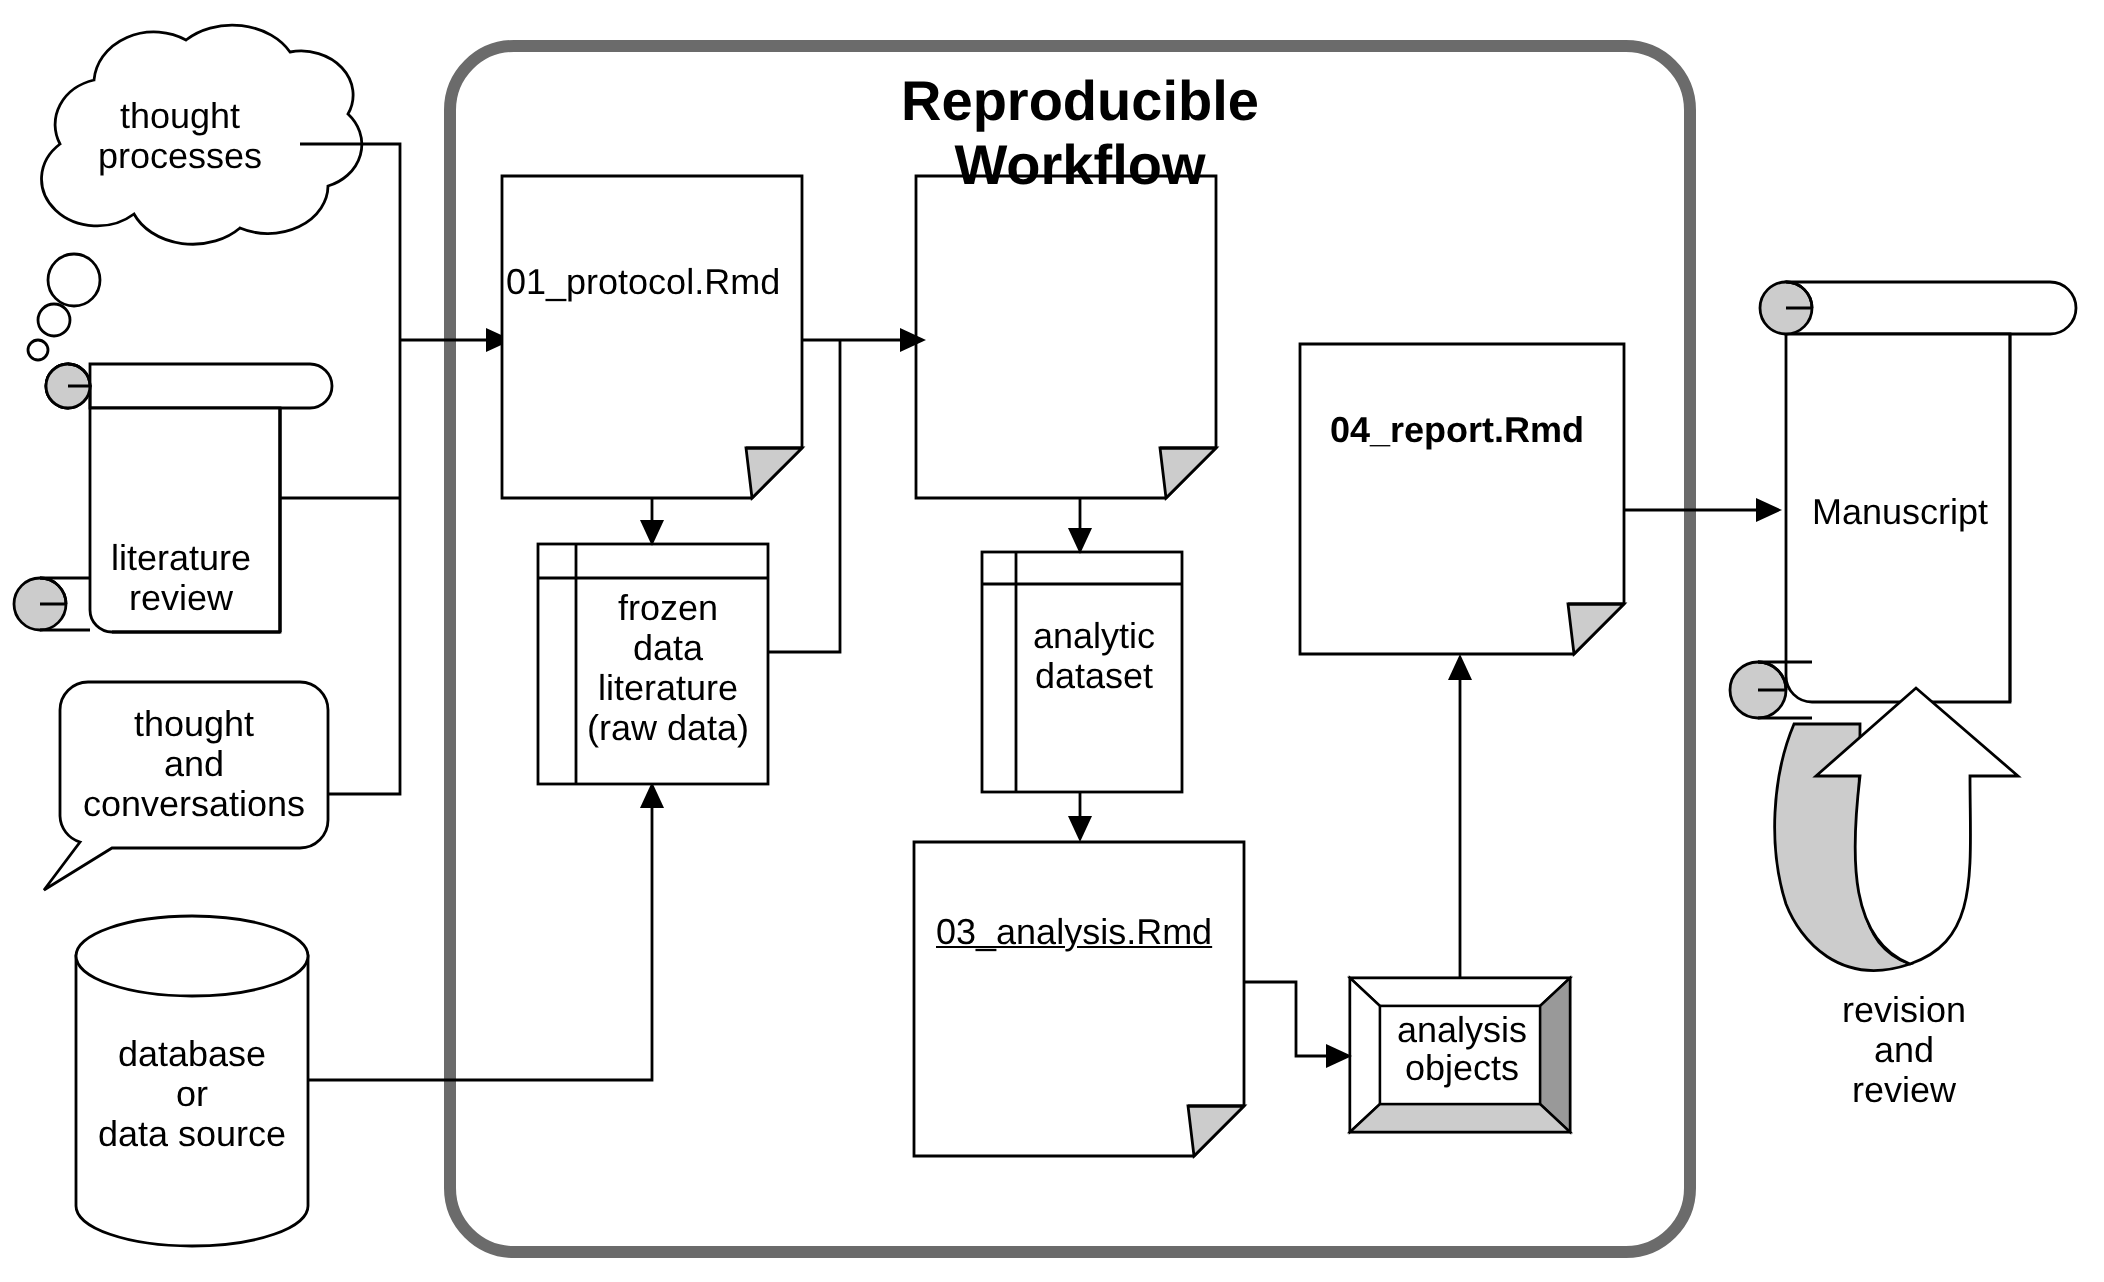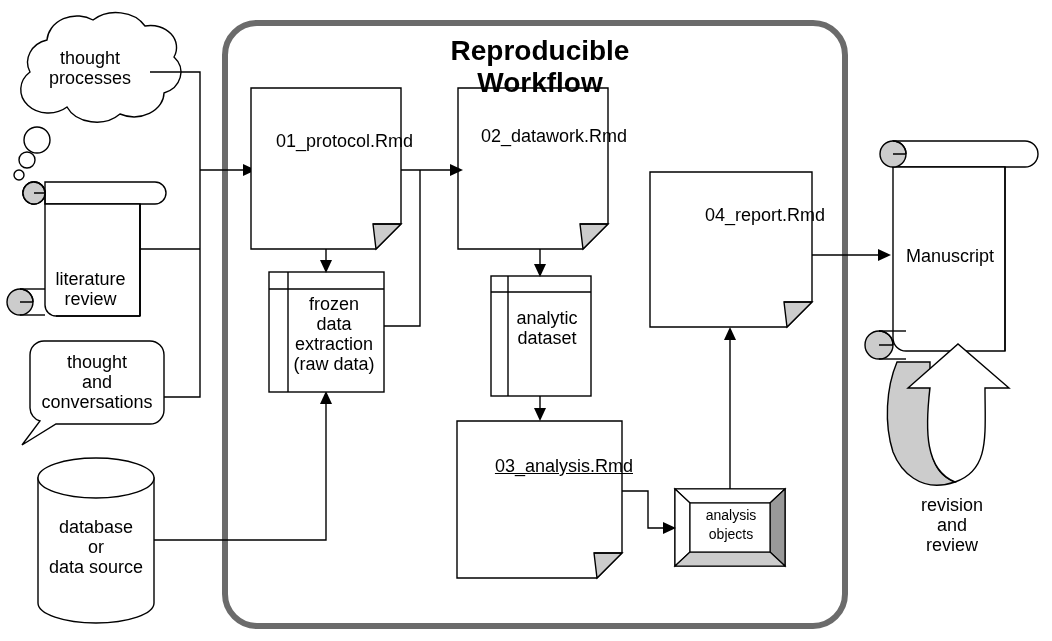--- a/index.html
+++ b/index.html
@@ -59,21 +59,21 @@
   .label {
     position: absolute;
     color: #000000;
     font-size: 18px;
     line-height: 20px;
     text-align: center;
     white-space: pre-line;
     pointer-events: none;
   }
   .label.left-al {
-    text-align: right;
+    text-align: left;
   }
   .title {
     position: absolute;
     font-size: 28px;
     font-weight: bold;
     color: #000000;
     text-align: center;
   }
 </style>
 </head>
@@ -317,35 +317,34 @@
   <div class="label" style="left:14px; top:352px; width:166px;">thought
 and
 conversations</div>
 
   <div class="label" style="left:18px; top:517px; width:156px;">database
 or
 data source</div>
 
   <div class="label left-al" style="left:253px; top:131px; width:160px;">01_protocol.Rmd</div>
 
-  <div class="label left-al" style="left:462px; top:126px; width:165px;">02_datawork.Rmd</div>
 
   <div class="label left-al" style="left:468px; top:456px; width:165px;text-decoration:underline;">03_analysis.Rmd</div>
 
-  <div class="label left-al" style="left:665px; top:205px; width:160px;">04_report.Rmd</div>
+  <div class="label left-al" style="left:665px; top:205px; width:160px;font-weight:bold;">04_report.Rmd</div>
 
   <div class="label" style="left:278px; top:294px; width:112px;">frozen
 data
-extraction
+literature
 (raw data)</div>
 
   <div class="label" style="left:499px; top:308px; width:96px;text-align:center;">analytic
 dataset</div>
 
-  <div class="label" style="left:683px; top:506px; width:96px; font-size:14px; line-height:19px;">analysis
+  <div class="label" style="left:683px; top:506px; width:96px; font-size:18px; line-height:19px;">analysis
 objects</div>
 
   <div class="label" style="left:890px; top:246px; width:120px;">Manuscript</div>
 
   <div class="label" style="left:890px; top:495px; width:124px;text-align:center;">revision
 and
 review</div>
 
 </div>
 

